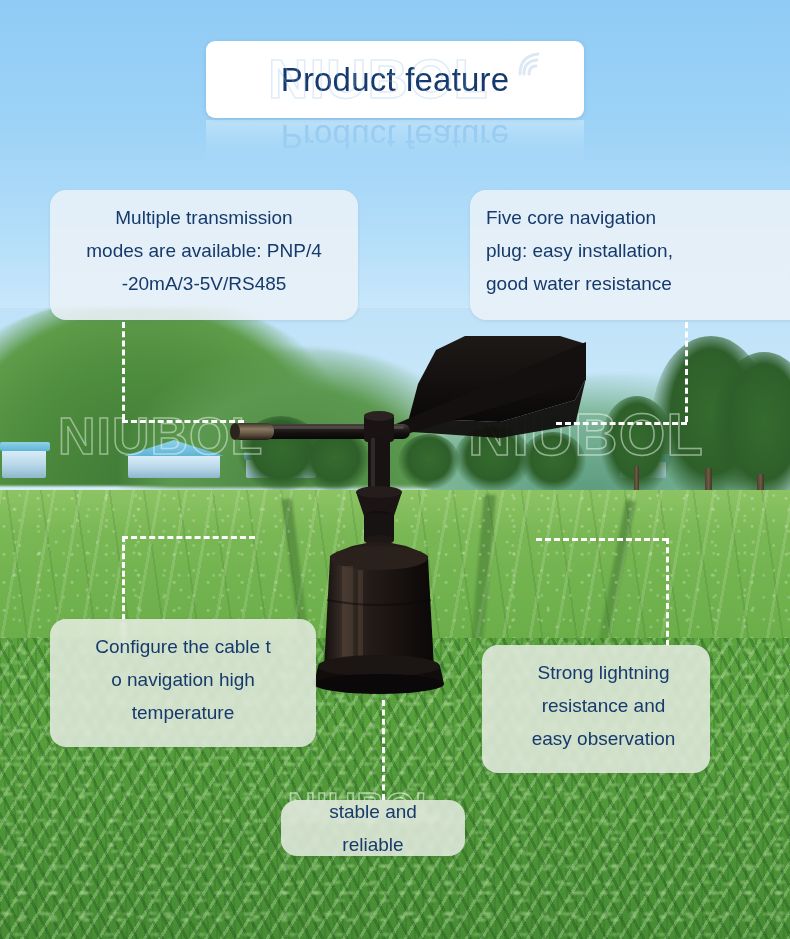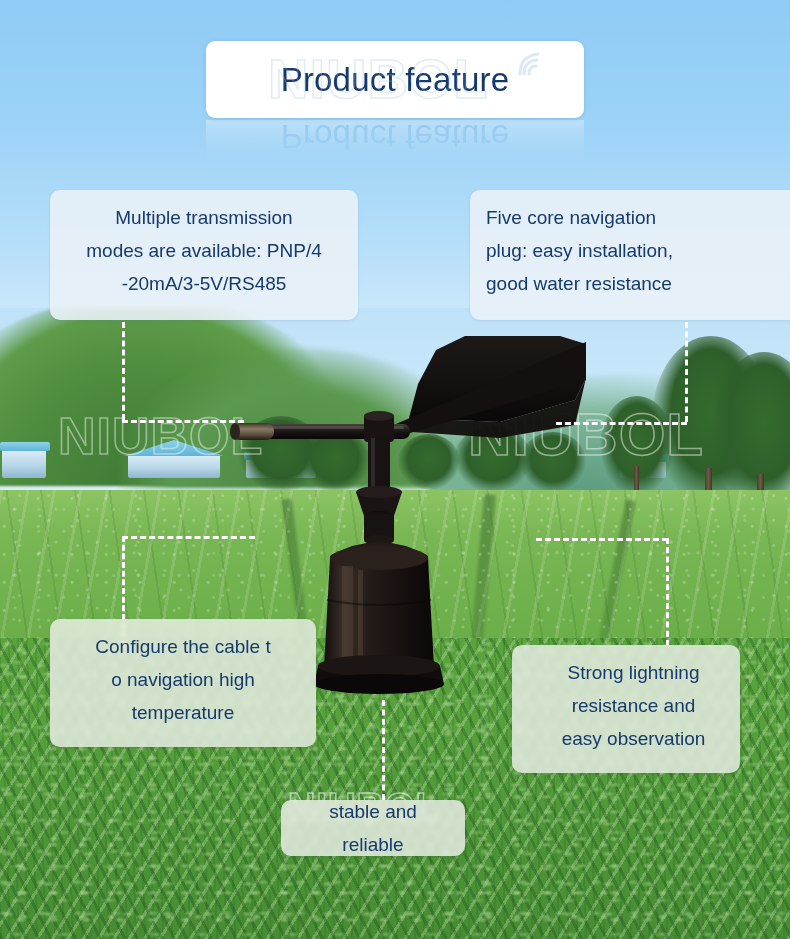--- a/index.html
+++ b/index.html
@@ -170,21 +170,21 @@
   .dash-h {
     height: 0; border-top: 3px dashed #ffffff;
   }
   .dash-v {
     width: 0; border-left: 3px dashed #ffffff;
   }
 
   
   .box {
     position: absolute; z-index: 8;
-    border-radius: 10px;
+    border-radius: 16px;
     color: #163a6c;
     font-size: 19px;
     line-height: 33px;
     font-weight: 400;
     padding: 11px 16px;
     backdrop-filter: blur(2px);
   }
   .box-sky {
     background: rgba(233,241,247,0.90);
     box-shadow: 0 1px 3px rgba(70,120,160,0.18);
@@ -192,21 +192,21 @@
   .box-grass {
     background: rgba(236,239,232,0.82);
     box-shadow: 0 1px 3px rgba(40,80,40,0.18);
   }
   .tc { text-align: center; }
   .tl { text-align: left; }
 
   #box-transmission { left: 50px;  top: 190px; width: 308px; height: 130px; }
   #box-plug         { left: 434px; top: 190px; width: 351px; height: 130px; margin-left: 36px; }
   #box-cable        { left: 50px;  top: 619px; width: 266px; height: 128px; }
-  #box-lightning    { left: 512px; top: 645px; width: 228px; height: 128px; padding-left: 31px; }
+  #box-lightning    { left: 482px; top: 645px; width: 228px; height: 128px; padding-left: 31px; }
   #box-stable       { left: 281px; top: 800px; width: 184px; height: 56px;
                       display: flex; align-items: center; justify-content: center; }
 </style>
 </head>
 <body>
 
 <div id="page">
 
   <div class="sky"></div>
 

